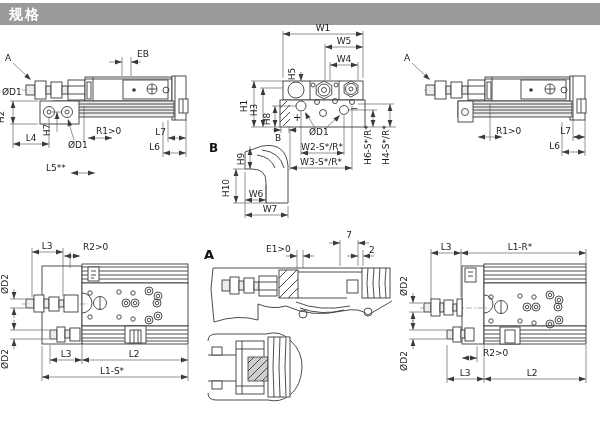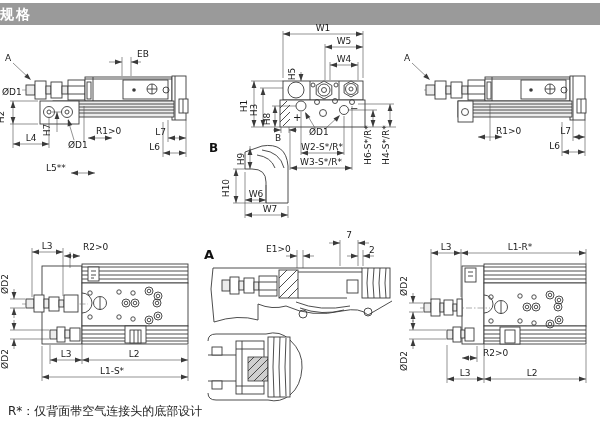--- a/index.html
+++ b/index.html
@@ -1,20 +1,20 @@
 <!DOCTYPE html>
 <html><head>
 <meta charset="utf-8">
 <style>
   html,body{margin:0;padding:0;background:#fff;}
   #shot{position:relative;width:600px;height:445px;background:#fff;overflow:hidden;
         font-family:"DejaVu Sans",sans-serif;}
   .hdr{position:absolute;left:0;top:3px;width:100%;height:22px;background:#9a9a9a;}
   .hdr span{display:inline-block;color:#fff;font-weight:bold;font-size:14px;line-height:22px;
-        letter-spacing:2px;}
+        padding-left:9px;letter-spacing:2px;}
   .note{position:absolute;left:8px;font-size:12px;color:#222;white-space:nowrap;}
   svg{position:absolute;left:0;top:0;}
   .t  {font-family:"DejaVu Sans",sans-serif;font-size:9px;fill:#1a1a1a;}
   .tb {font-family:"DejaVu Sans",sans-serif;font-size:12px;font-weight:bold;fill:#111;}
   .ts {font-family:"DejaVu Sans",sans-serif;font-size:10px;fill:#1a1a1a;}
   .ln {stroke:#3a3a3a;stroke-width:.9;fill:none;}
   .fw {stroke:#3a3a3a;stroke-width:.9;fill:#fff;}
   .fe {stroke:#3a3a3a;stroke-width:.9;fill:#ececec;}
   .fg {stroke:#3a3a3a;stroke-width:.8;fill:#cfcfcf;}
   .cl {stroke:#777;stroke-width:.6;fill:none;stroke-dasharray:6 2 1.5 2;}
@@ -644,14 +644,13 @@
       <text class="t" x="465" y="376" text-anchor="middle">L3</text>
 
       <line class="ext" x1="586" y1="345" x2="586" y2="383"></line>
       <line class="ext" x1="484" y1="379" x2="586" y2="379"></line>
       <use href="#arr" class="ar" transform="translate(484,379) rotate(0)"></use>
       <use href="#arr" class="ar" transform="translate(586,379) rotate(180)"></use>
       <text class="t" x="532" y="376" text-anchor="middle">L2</text>
     </g>
   </svg>
 
-  <div class="note" style="top:403px">R*：仅背面带空气连接头的底部设计</div>
 </div>
 
 </body></html>

